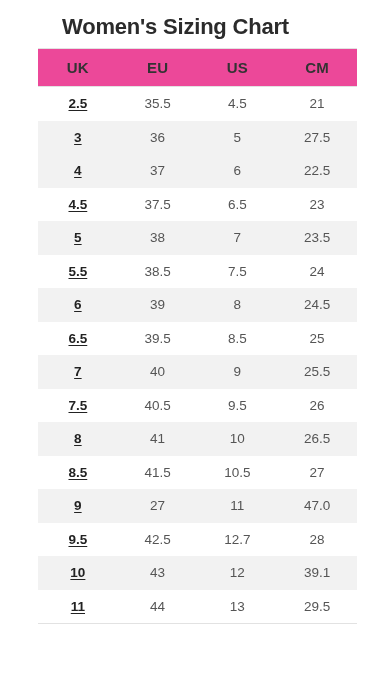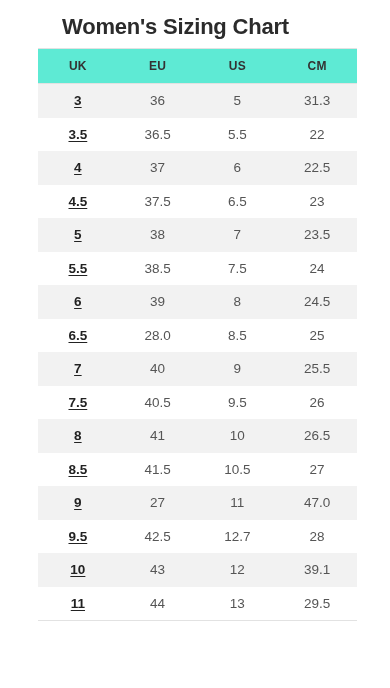--- a/index.html
+++ b/index.html
@@ -40,27 +40,27 @@
     table-layout: fixed;
   }
   table.size-table col {
     width: 79.75px;
   }
   thead tr {
     border-top: 1px solid #e2e2e2;
     border-bottom: 1px solid #e2e2e2;
   }
   thead th {
-    font-size: 12px;
+    font-size: 15px;
     font-weight: bold;
     color: #333333;
     text-align: center;
     padding: 10px 0 10px 0;
     letter-spacing: 0.3px;
-    background: #5eead4;
+    background: #ec4899;
   }
   tbody td {
     font-size: 13.5px;
     color: #555555;
     text-align: center;
     height: 33.5px;
     padding: 0;
     vertical-align: middle;
     font-weight: normal;
   }
@@ -94,31 +94,31 @@
       </colgroup>
       <thead>
         <tr>
           <th>UK</th>
           <th>EU</th>
           <th>US</th>
           <th>CM</th>
         </tr>
       </thead>
       <tbody id="table-body">
+          <tr>
+            <td class="uk-cell">2.5</td>
+            <td>35.5</td>
+            <td>4.5</td>
+            <td>21</td>
+          </tr>
           <tr class="stripe">
             <td class="uk-cell">3</td>
             <td>36</td>
             <td>5</td>
-            <td>31.3</td>
-          </tr>
-          <tr>
-            <td class="uk-cell">3.5</td>
-            <td>36.5</td>
-            <td>5.5</td>
-            <td>22</td>
+            <td>27.5</td>
           </tr>
           <tr class="stripe">
             <td class="uk-cell">4</td>
             <td>37</td>
             <td>6</td>
             <td>22.5</td>
           </tr>
           <tr>
             <td class="uk-cell">4.5</td>
             <td>37.5</td>
@@ -138,21 +138,21 @@
             <td>24</td>
           </tr>
           <tr class="stripe">
             <td class="uk-cell">6</td>
             <td>39</td>
             <td>8</td>
             <td>24.5</td>
           </tr>
           <tr>
             <td class="uk-cell">6.5</td>
-            <td>28.0</td>
+            <td>39.5</td>
             <td>8.5</td>
             <td>25</td>
           </tr>
           <tr class="stripe">
             <td class="uk-cell">7</td>
             <td>40</td>
             <td>9</td>
             <td>25.5</td>
           </tr>
           <tr>

